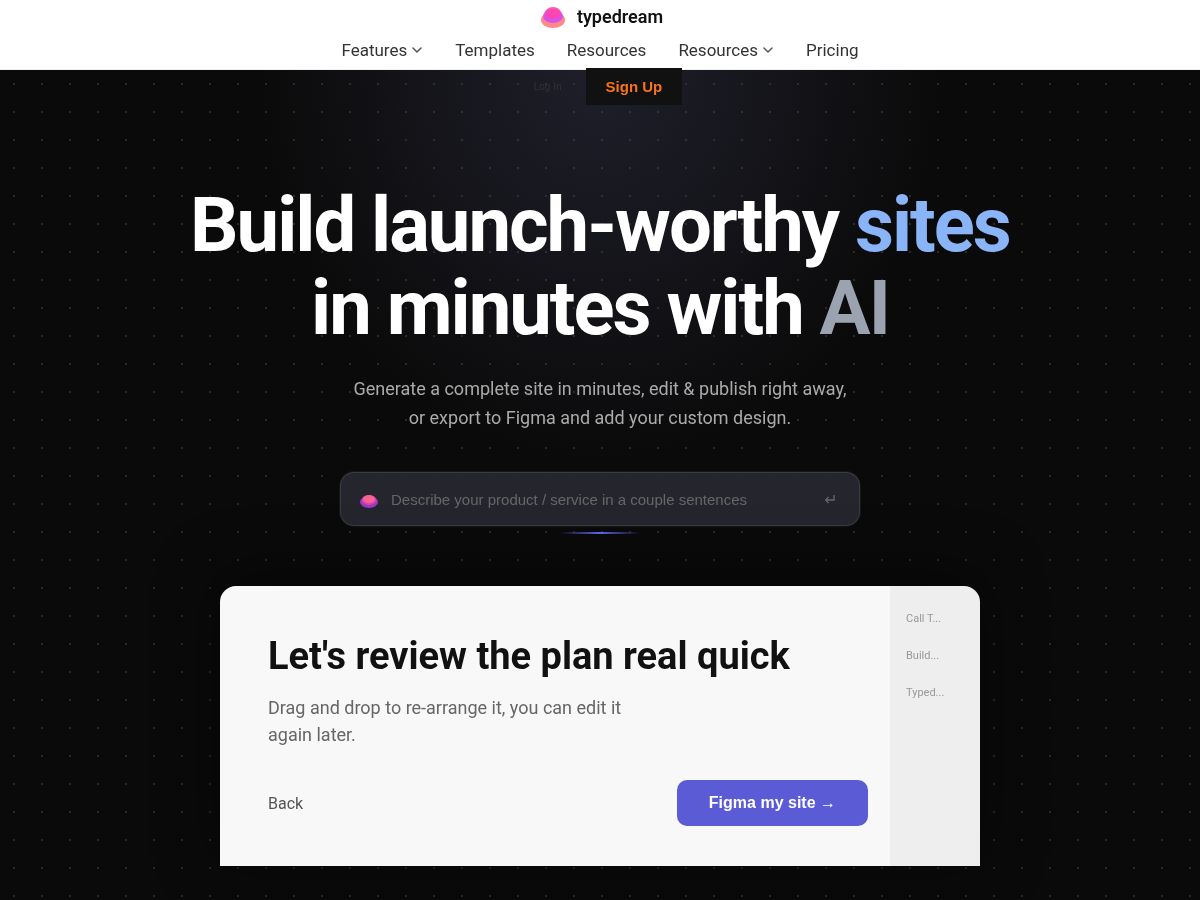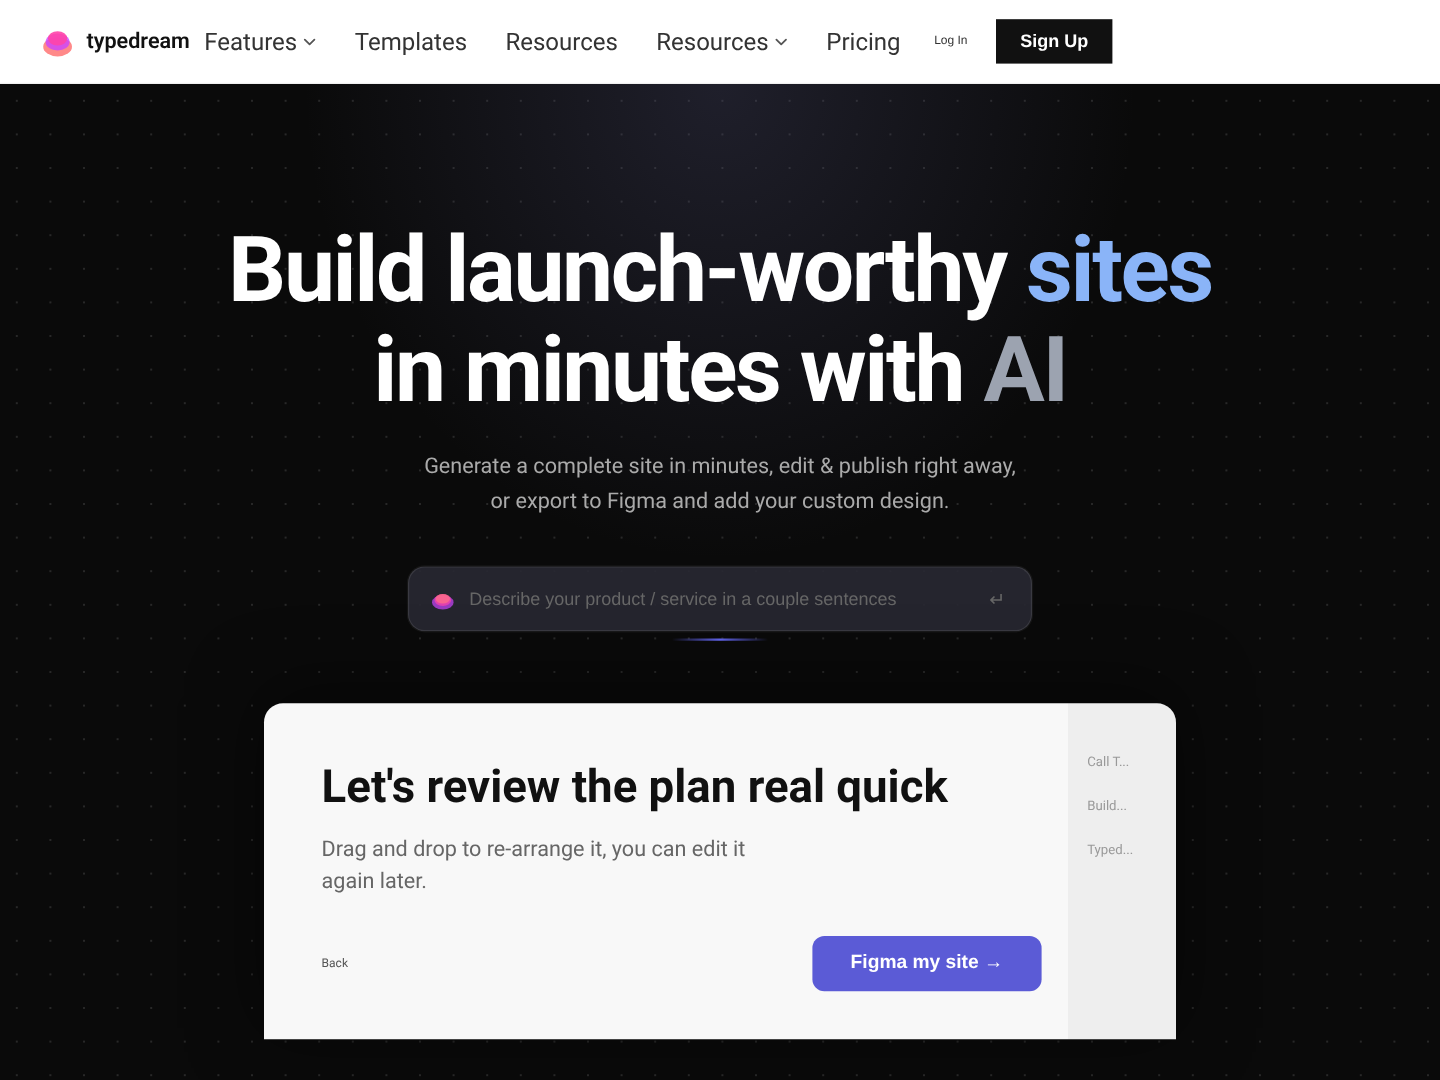--- a/index.html
+++ b/index.html
@@ -10,25 +10,27 @@
       width: 1200px;
       height: 900px;
       overflow: hidden;
     }
 
     
     nav {
       height: 70px;
       display: flex;
       align-items: center;
+      justify-content: space-between;
       padding: 0 32px;
       background: #fff;
       border-bottom: 1px solid #f0f0f0;
       position: relative;
       z-index: 10;
+      flex-direction: column;
     }
 
     .nav-logo {
       display: flex;
       align-items: center;
       gap: 8px;
     }
 
     .logo-icon {
       width: 32px;
@@ -45,21 +47,21 @@
       display: flex;
       align-items: center;
       gap: 8px;
     }
 
     .nav-link {
       display: flex;
       align-items: center;
       gap: 4px;
       padding: 8px 12px;
-      font-size: 20px;
+      font-size: 17px;
       color: #333;
       cursor: pointer;
       border-radius: 6px;
       text-decoration: none;
     }
 
     .chevron-down {
       width: 12px;
       height: 12px;
       display: inline-block;
@@ -78,21 +80,21 @@
       background: none;
       border: none;
       cursor: pointer;
       border-radius: 6px;
     }
 
     .btn-signup {
       padding: 10px 20px;
       font-size: 15px;
       font-weight: 600;
-      color: #ffffff;
+      color: #f97316;
       background: #111;
       border: none;
       border-radius: 0;
       cursor: pointer;
     }
 
     
     .hero {
       background: #0a0a0a;
       height: calc(900px - 70px);
@@ -249,21 +251,21 @@
       margin-bottom: 32px;
     }
 
     .preview-card-bottom {
       display: flex;
       align-items: center;
       justify-content: space-between;
     }
 
     .preview-card-back-btn {
-      font-size: 10px;
+      font-size: 16px;
       color: #555;
       cursor: pointer;
     }
 
     .preview-card-build-btn {
       padding: 14px 32px;
       font-size: 16px;
       font-weight: 600;
       color: #fff;
       background: #5b5bd6;
@@ -273,21 +275,21 @@
     }
 
     .preview-card-sidebar {
       position: absolute;
       right: 0;
       top: 0;
       width: 90px;
       height: 100%;
       background: rgba(0,0,0,0.04);
       border-radius: 0 16px 0 0;
-      padding: 36px 12px;
+      padding: 20px 12px;
       display: flex;
       flex-direction: column;
       gap: 12px;
     }
 
     .sidebar-item-label {
       font-size: 11px;
       color: #999;
       padding: 6px 4px;
     }

